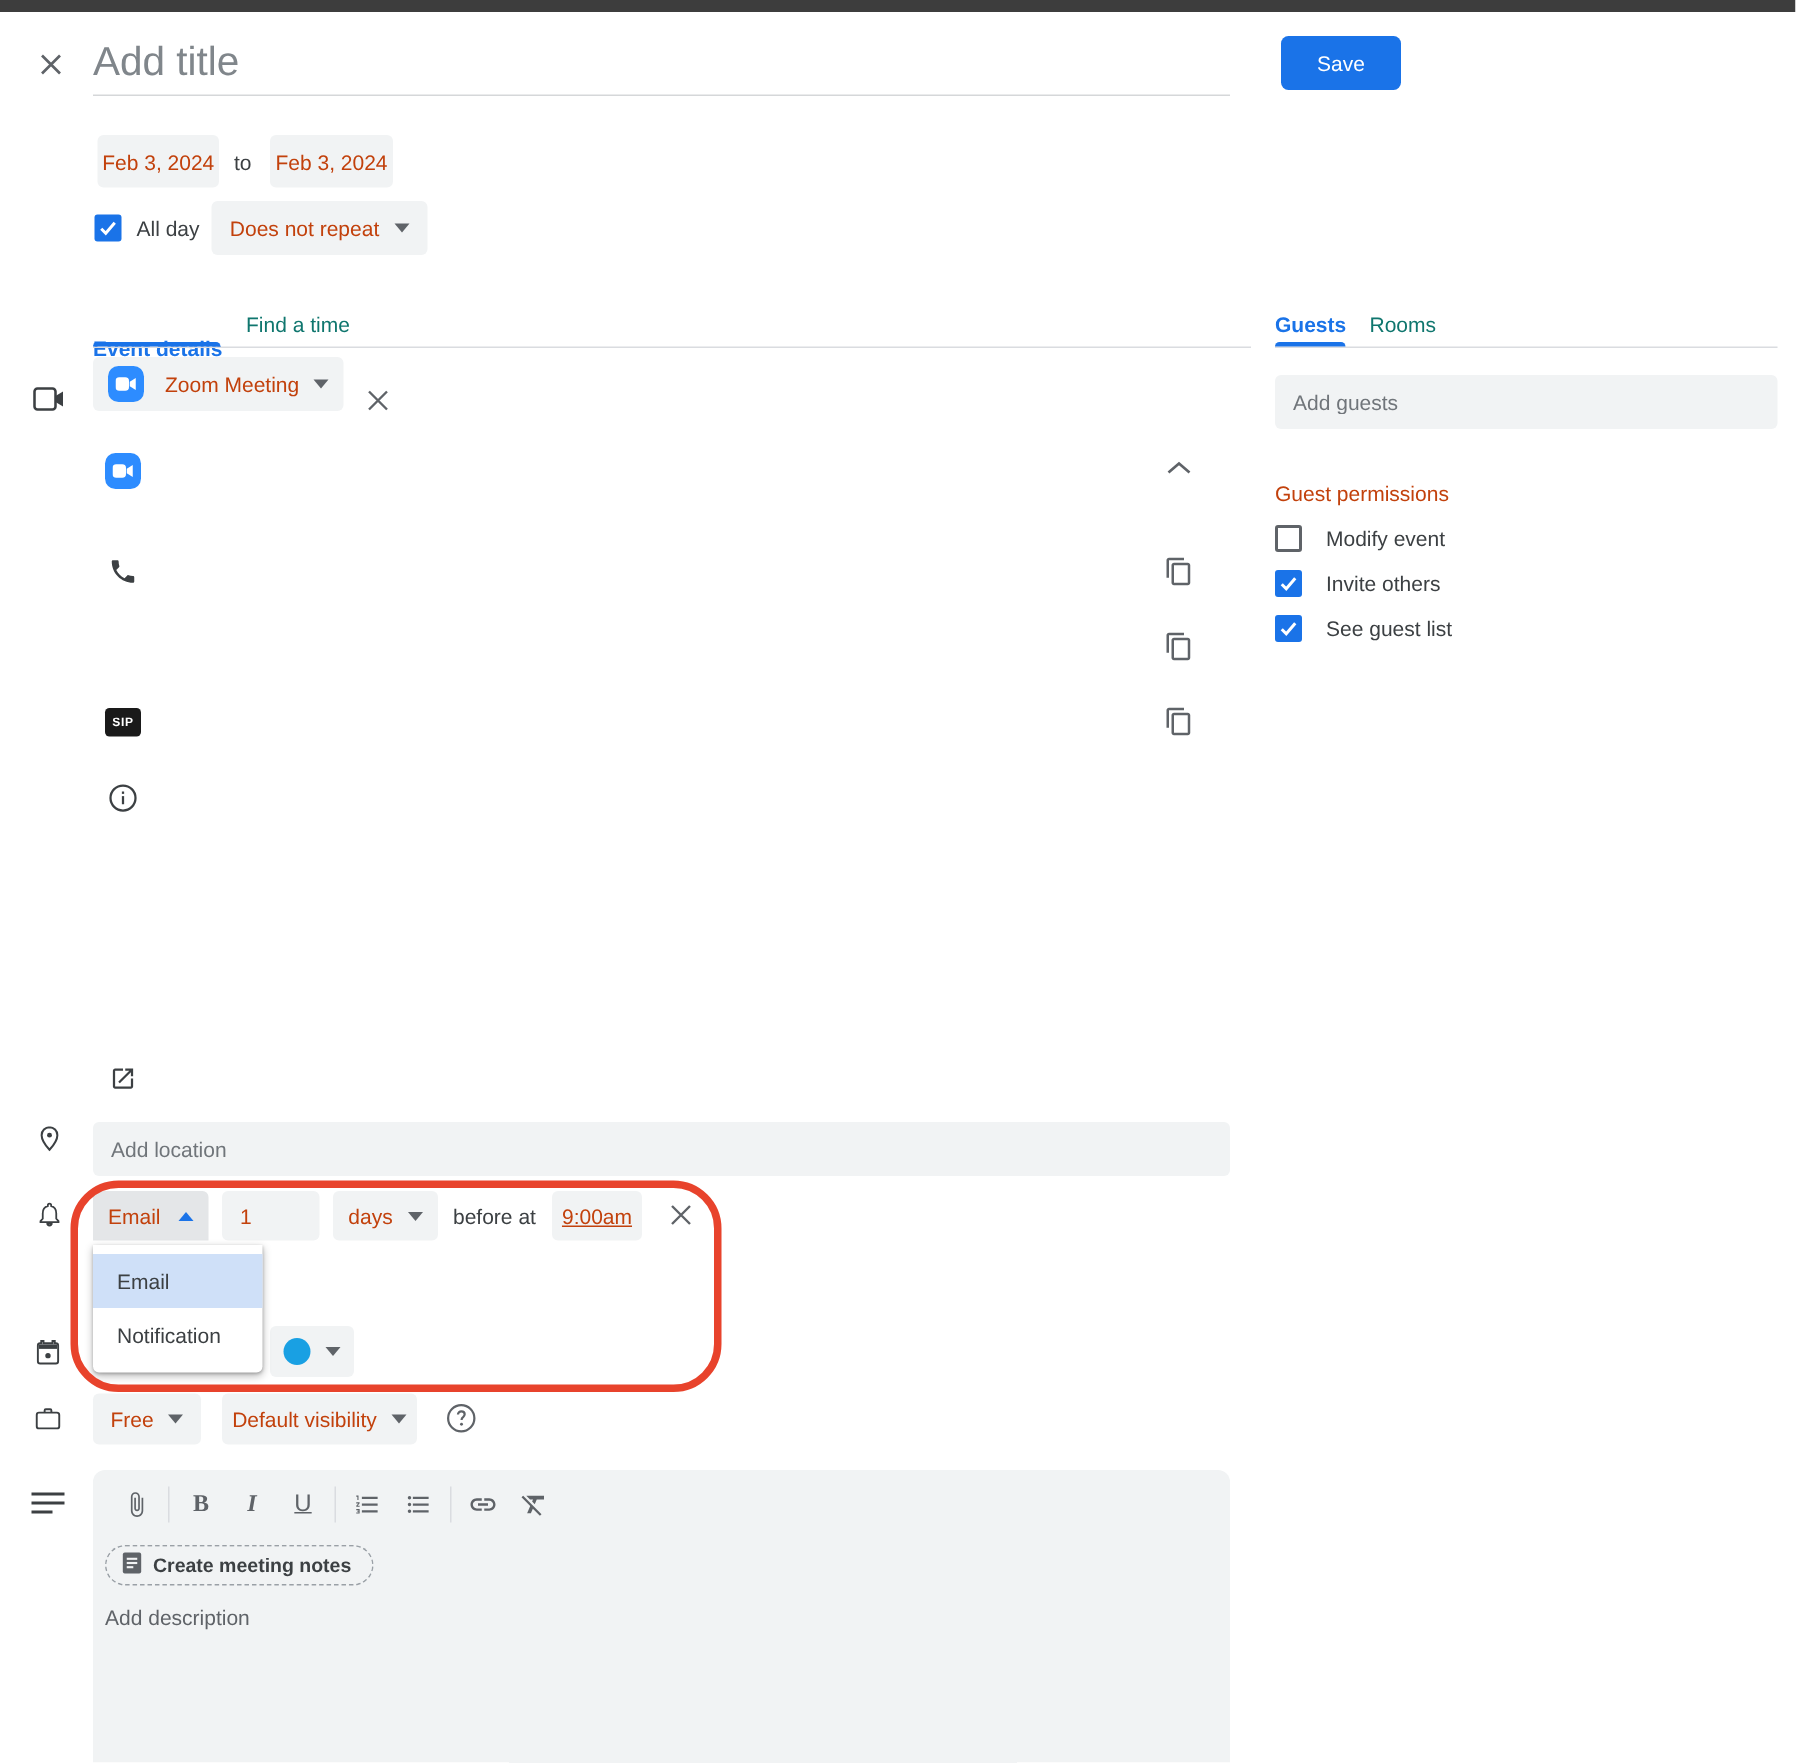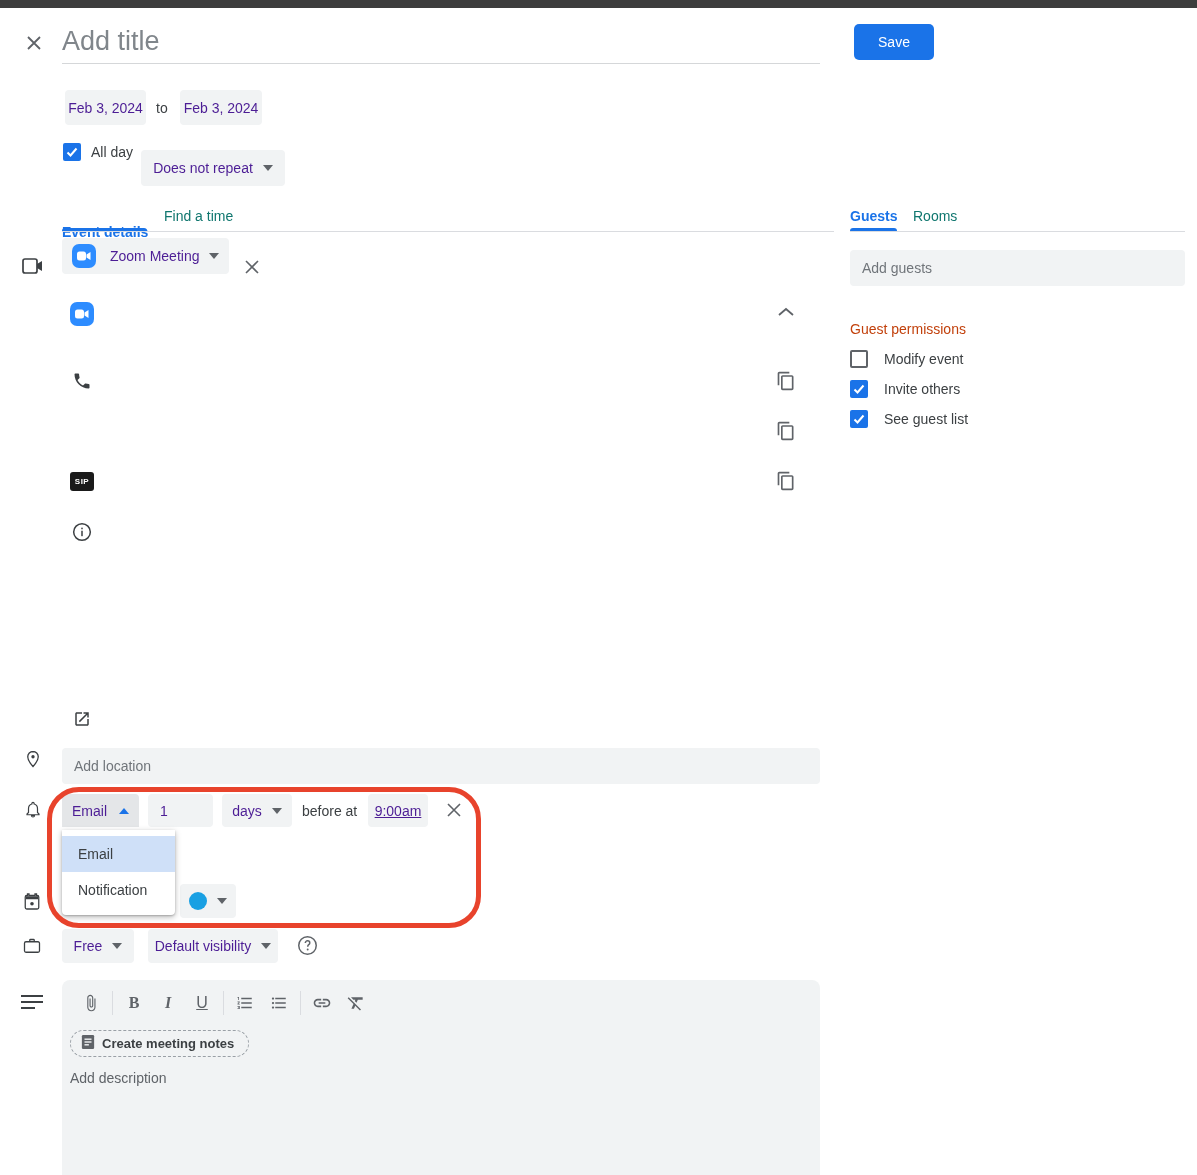--- a/index.html
+++ b/index.html
@@ -11,36 +11,36 @@
   .abs { position:absolute; }
   .topbar { left:0; top:0; width:1197px; height:8px; background:#3d3d3d; }
 
   
   .close-btn { left:22px; top:31px; width:24px; height:24px; color:#5f6368; cursor:pointer; }
   .title-wrap { left:62px; top:20px; width:758px; height:44px; border-bottom:1px solid #d5d7d9; }
   .title-input { width:100%; height:100%; border:none; outline:none; font-size:27px; color:#3c4043; background:transparent; font-family:"Liberation Sans",sans-serif; }
   .title-input::placeholder { color:#80868b; }
   .save-btn { left:854px; top:24px; width:80px; height:36px; background:#1a73e8; color:#fff; border:none; border-radius:5px; font-size:14px; cursor:pointer; font-family:"Liberation Sans",sans-serif; }
 
-  .chip { background:#f1f3f4; border-radius:4px; display:flex; align-items:center; justify-content:center; color:#4c1d95; font-size:14px; cursor:pointer; }
+  .chip { background:#f1f3f4; border-radius:4px; display:flex; align-items:center; justify-content:center; color:#c2410c; font-size:14px; cursor:pointer; }
   .caret-down { width:0; height:0; border-left:5px solid transparent; border-right:5px solid transparent; border-top:6px solid #5f6368; display:inline-block; margin-left:10px; }
   .caret-up-blue { width:0; height:0; border-left:5px solid transparent; border-right:5px solid transparent; border-bottom:6px solid #1a73e8; display:inline-block; margin-left:12px; }
 
   
   .date-start { left:65px; top:90px; width:81px; height:35px; }
   .date-to { left:156px; top:100px; color:#3c4043;text-align:right; }
   .date-end { left:180px; top:90px; width:82px; height:35px; }
 
   
   .cb { width:18px; height:18px; border-radius:2px; display:flex; align-items:center; justify-content:center; cursor:pointer; }
   .cb-off { border:2px solid #5f6368; background:#fff; }
   .cb-on { background:#1a73e8; }
   .allday-cb { left:63px; top:143px; }
   .allday-label { left:91px; top:144px; }
-  .recurrence-chip { left:141px; top:150px; width:144px; height:36px; }
+  .recurrence-chip { left:141px; top:134px; width:144px; height:36px; }
 
   
   .tabs-divider-left { left:62px; top:231px; width:772px; height:1px; background:#dadce0; }
   .tabs-divider-right { left:850px; top:231px; width:335px; height:1px; background:#dadce0; }
   .tab-active { color:#1a73e8; font-weight:bold; font-size:14px; cursor:pointer; }
   .tab { color:#0f766e; font-size:14px; cursor:pointer; }
   .tab-event-details { left:62px; top:208px;margin-top:16px; }
   .tab-underline-left { left:62px; top:228px; width:85px; height:3px; background:#1a73e8; border-radius:3px 3px 0 0; }
   .tab-find-time { left:164px; top:208px; }
   .tab-guests { left:850px; top:208px; }

